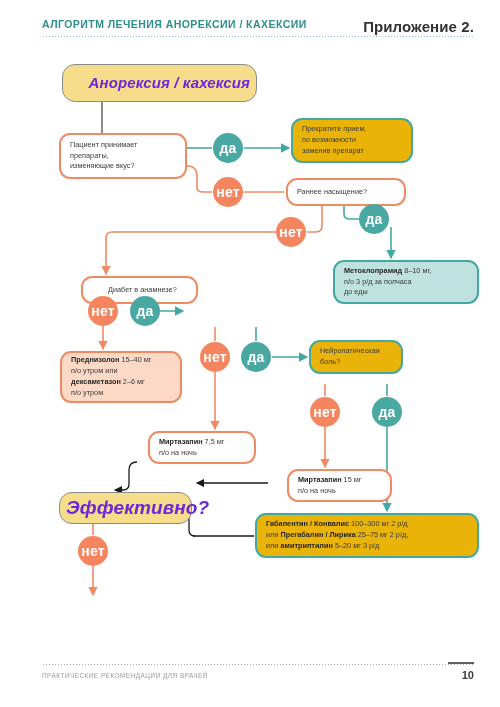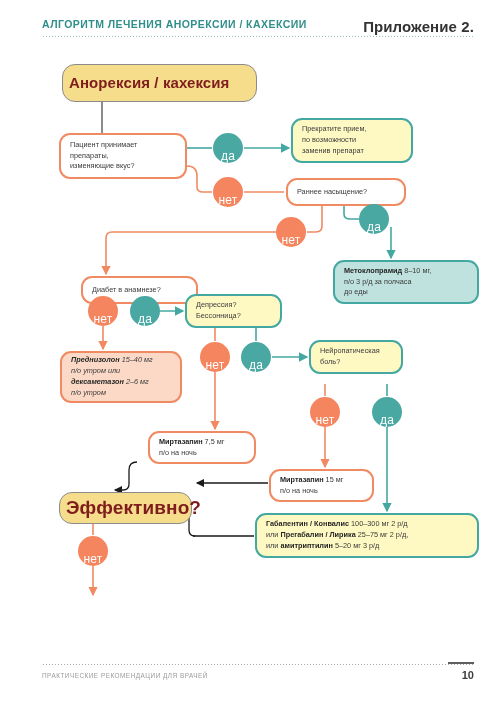--- a/index.html
+++ b/index.html
@@ -71,53 +71,53 @@
     padding:0 9px;
   }
 
   
   .node.yellow{
     background:#f5dd8c;
     border:1.6px solid #8b8b8b;
     border-radius:13px;
   }
   .node.yellow .txt{
-    font-size:15px;font-weight:bold;color:#7f1d1d;text-align:left;
-    padding:0 6px;letter-spacing:.1px;
+    font-size:15px;font-weight:bold;color:#6d28d9;text-align:right;
+    padding:0 6px;letter-spacing:.1px;font-style:italic;
   }
   .node.yellow.small .txt{font-size:19px;}
 
   
   .node.orange-outline{
     background:#ffffff;
     border:2.2px solid #f08a62;
   }
   
   .node.orange-fill{
     background:#fbd9c6;
     border:2.2px solid #f08a62;
   }
   
   .node.teal-outline{
-    background:#fef9c3;
+    background:#eab308;
     border:2.2px solid #44a8a2;
   }
   
   .node.teal-fill{
     background:#bfe2de;
     border:2.2px solid #44a8a2;
   }
   .node b{font-weight:bold;color:#262626;}
 
   
   .badge{
     position:absolute;
     width:30px;height:30px;border-radius:50%;
-    display:flex;align-items:flex-end;justify-content:center;
-    font-size:12px;font-weight:normal;color:#ffffff;
+    display:flex;align-items:center;justify-content:center;
+    font-size:14px;font-weight:bold;color:#ffffff;
     letter-spacing:.2px;
   }
   .badge.yes{background:#4aa8a3;}
   .badge.no{background:#f4855f;}
 </style>
 </head>
 <body>
 
 <div id="page">
 
@@ -210,32 +210,26 @@
   </div>
 
   <div class="node teal-fill" style="left:326px;top:260px;width:146px;height:44px;">
     <span class="txt">
       <b>Метоклопрамид</b><span> 8–10 мг,</span><br>
       <span>п/о 3 р/д за полчаса</span><br>
       <span>до еды</span>
     </span>
   </div>
 
-  <div class="node orange-outline" style="left:74px;top:276px;width:117px;height:28px;">
+  <div class="node orange-outline" style="left:74px;top:276px;width:117px;height:28px;padding-left:16px;">
     <span class="txt">Диабет в анамнезе?</span>
   </div>
 
-  <div class="node teal-outline" style="left:178px;top:294px;width:97px;height:34px;">
-    <span class="txt">
-      <span>Депрессия?</span><br>
-      <span>Бессонница?</span>
-    </span>
-  </div>
-
-  <div class="node orange-fill" style="left:53px;top:351px;width:122px;height:52px;font-style:italic;">
+
+  <div class="node orange-fill" style="left:53px;top:351px;width:122px;height:52px;">
     <span class="txt">
       <b>Преднизолон</b><span> 15–40 мг</span><br>
       <span>п/о утром или</span><br>
       <b>дексаметазон</b><span> 2–6 мг</span><br>
       <span>п/о утром</span>
     </span>
   </div>
 
   <div class="node teal-outline" style="left:302px;top:340px;width:94px;height:34px;">
     <span class="txt">
@@ -244,21 +238,21 @@
     </span>
   </div>
 
   <div class="node orange-outline" style="left:141px;top:431px;width:108px;height:33px;">
     <span class="txt">
       <b>Миртазапин</b><span> 7,5 мг</span><br>
       <span>п/о на ночь</span>
     </span>
   </div>
 
-  <div class="node orange-outline" style="left:262px;top:469px;width:105px;height:33px;">
+  <div class="node orange-outline" style="left:280px;top:469px;width:105px;height:33px;">
     <span class="txt">
       <b>Миртазапин</b><span> 15 мг</span><br>
       <span>п/о на ночь</span>
     </span>
   </div>
 
   <div class="node teal-outline" style="left:248px;top:513px;width:224px;height:45px;">
     <span class="txt">
       <b>Габапентин / Конвалис</b><span> 100–300 мг 2 р/д</span><br>
       <span>или </span><b>Прегабалин / Лирика</b><span> 25–75 мг 2 р/д,</span><br>

